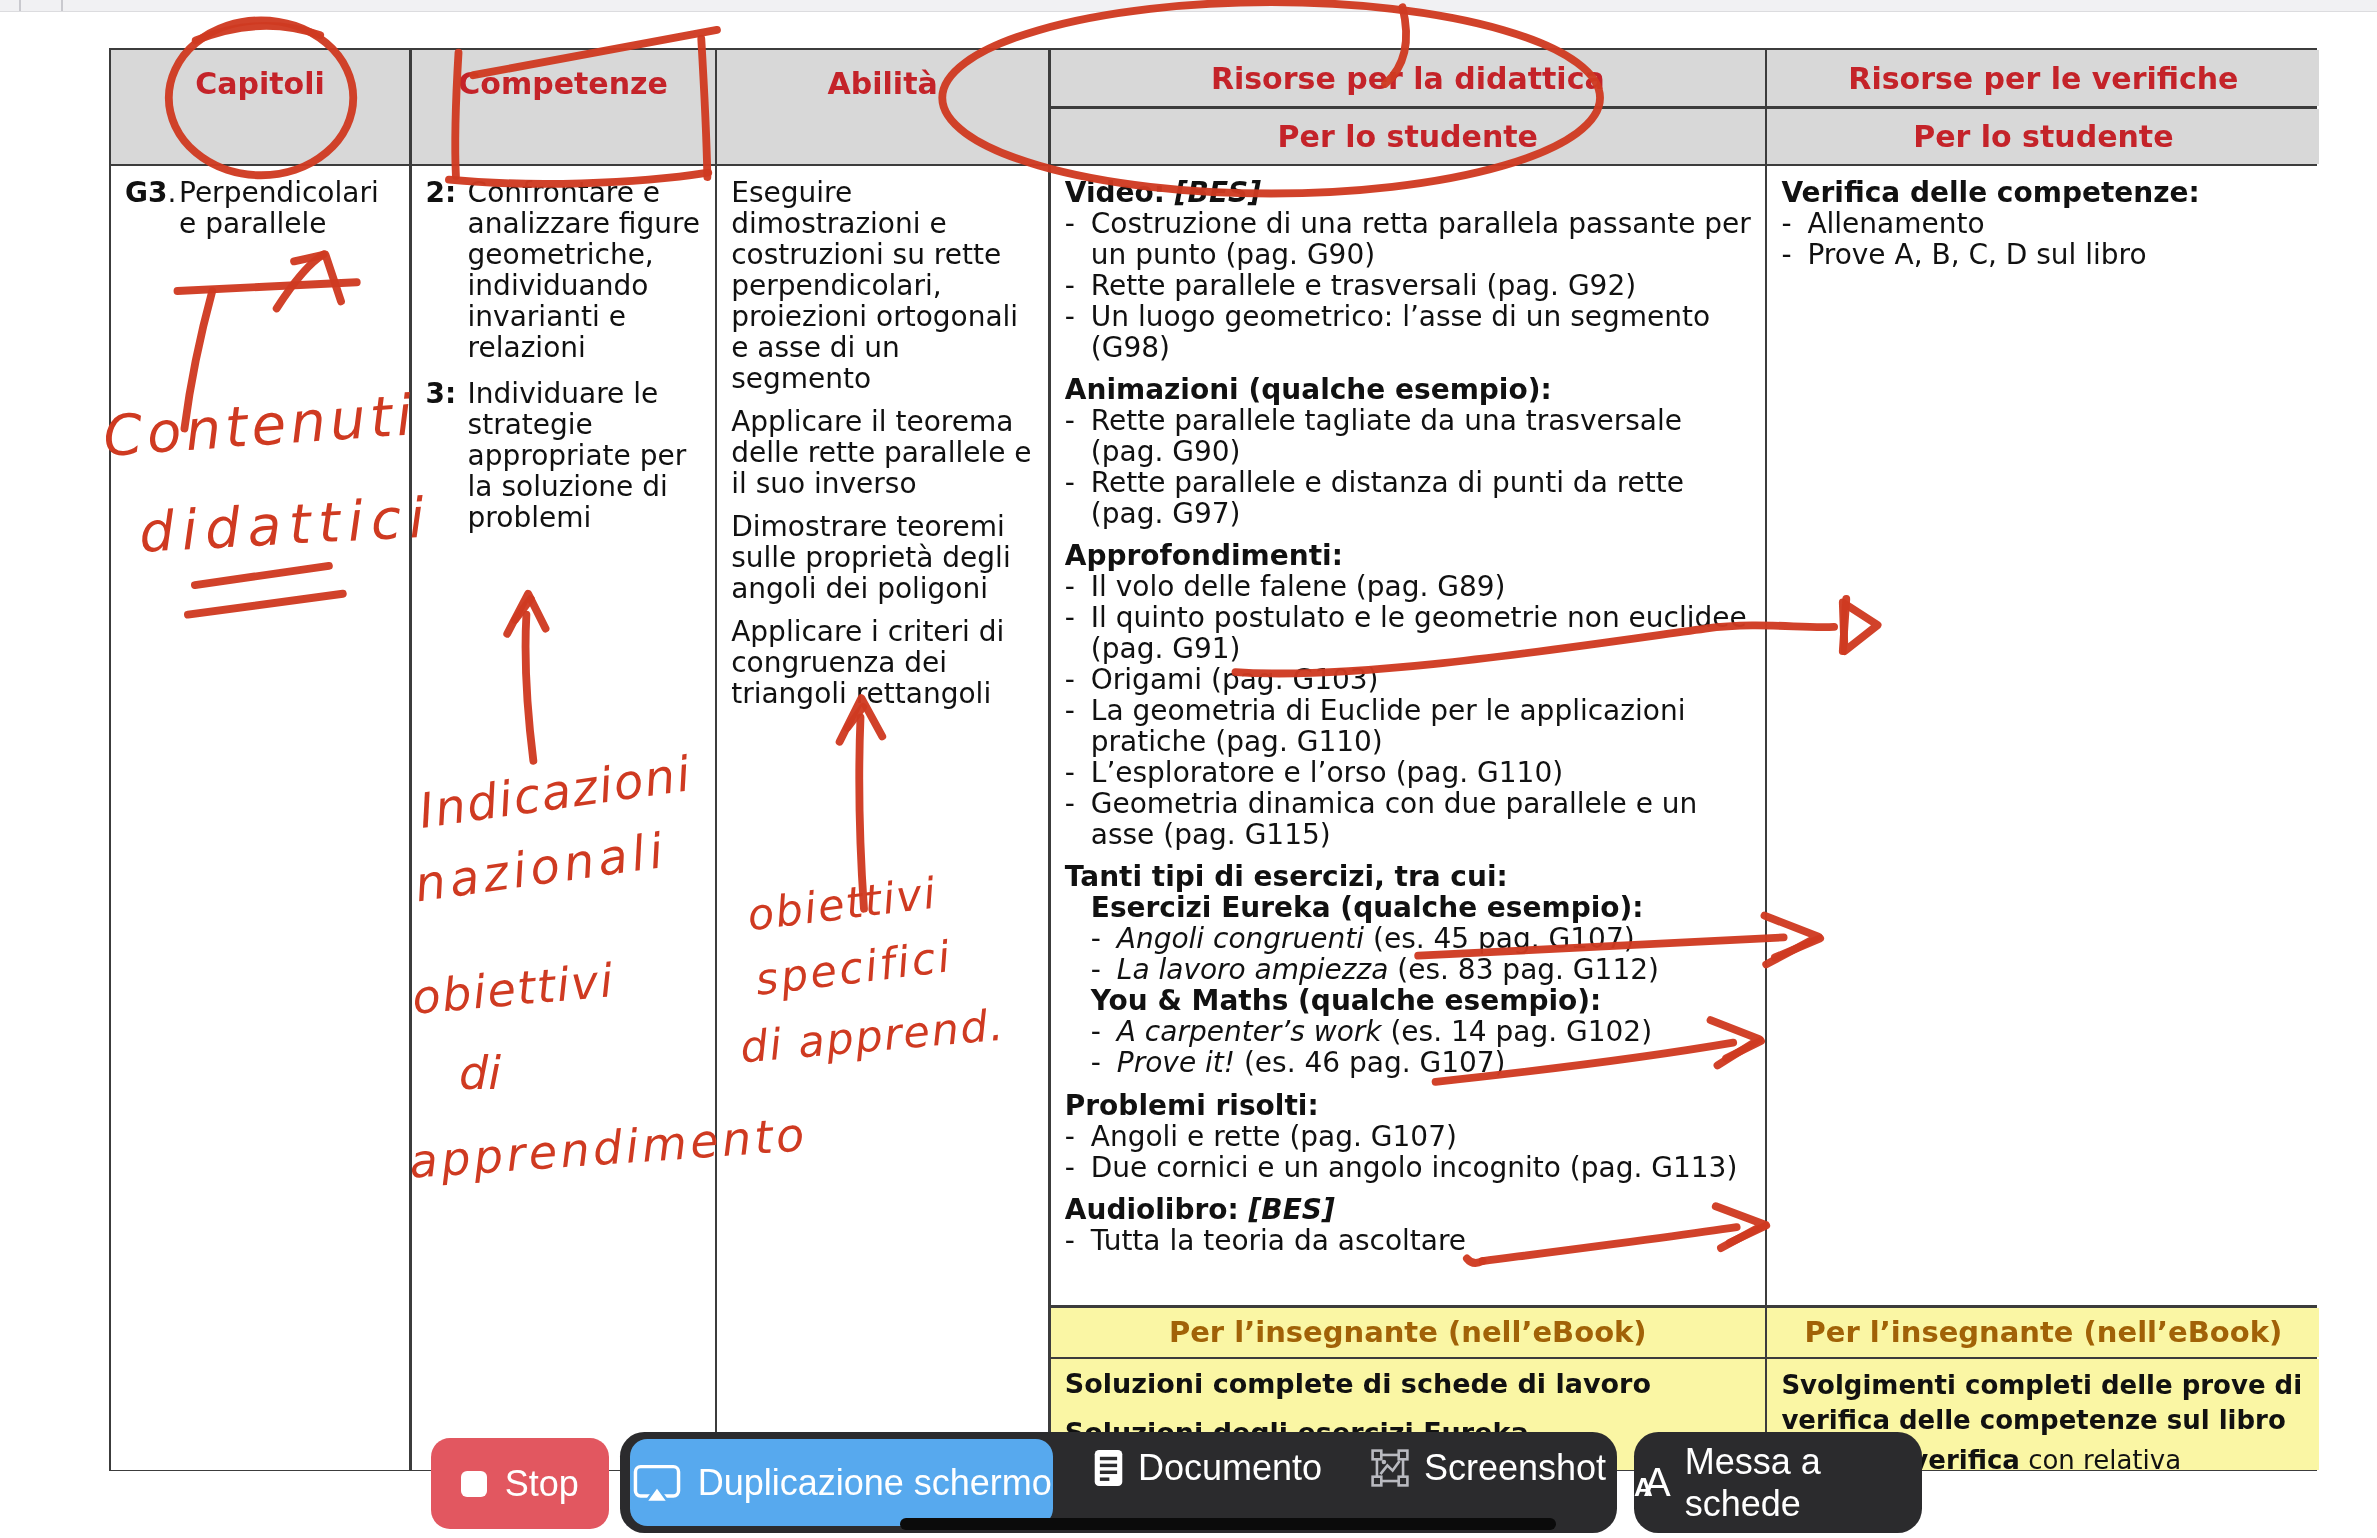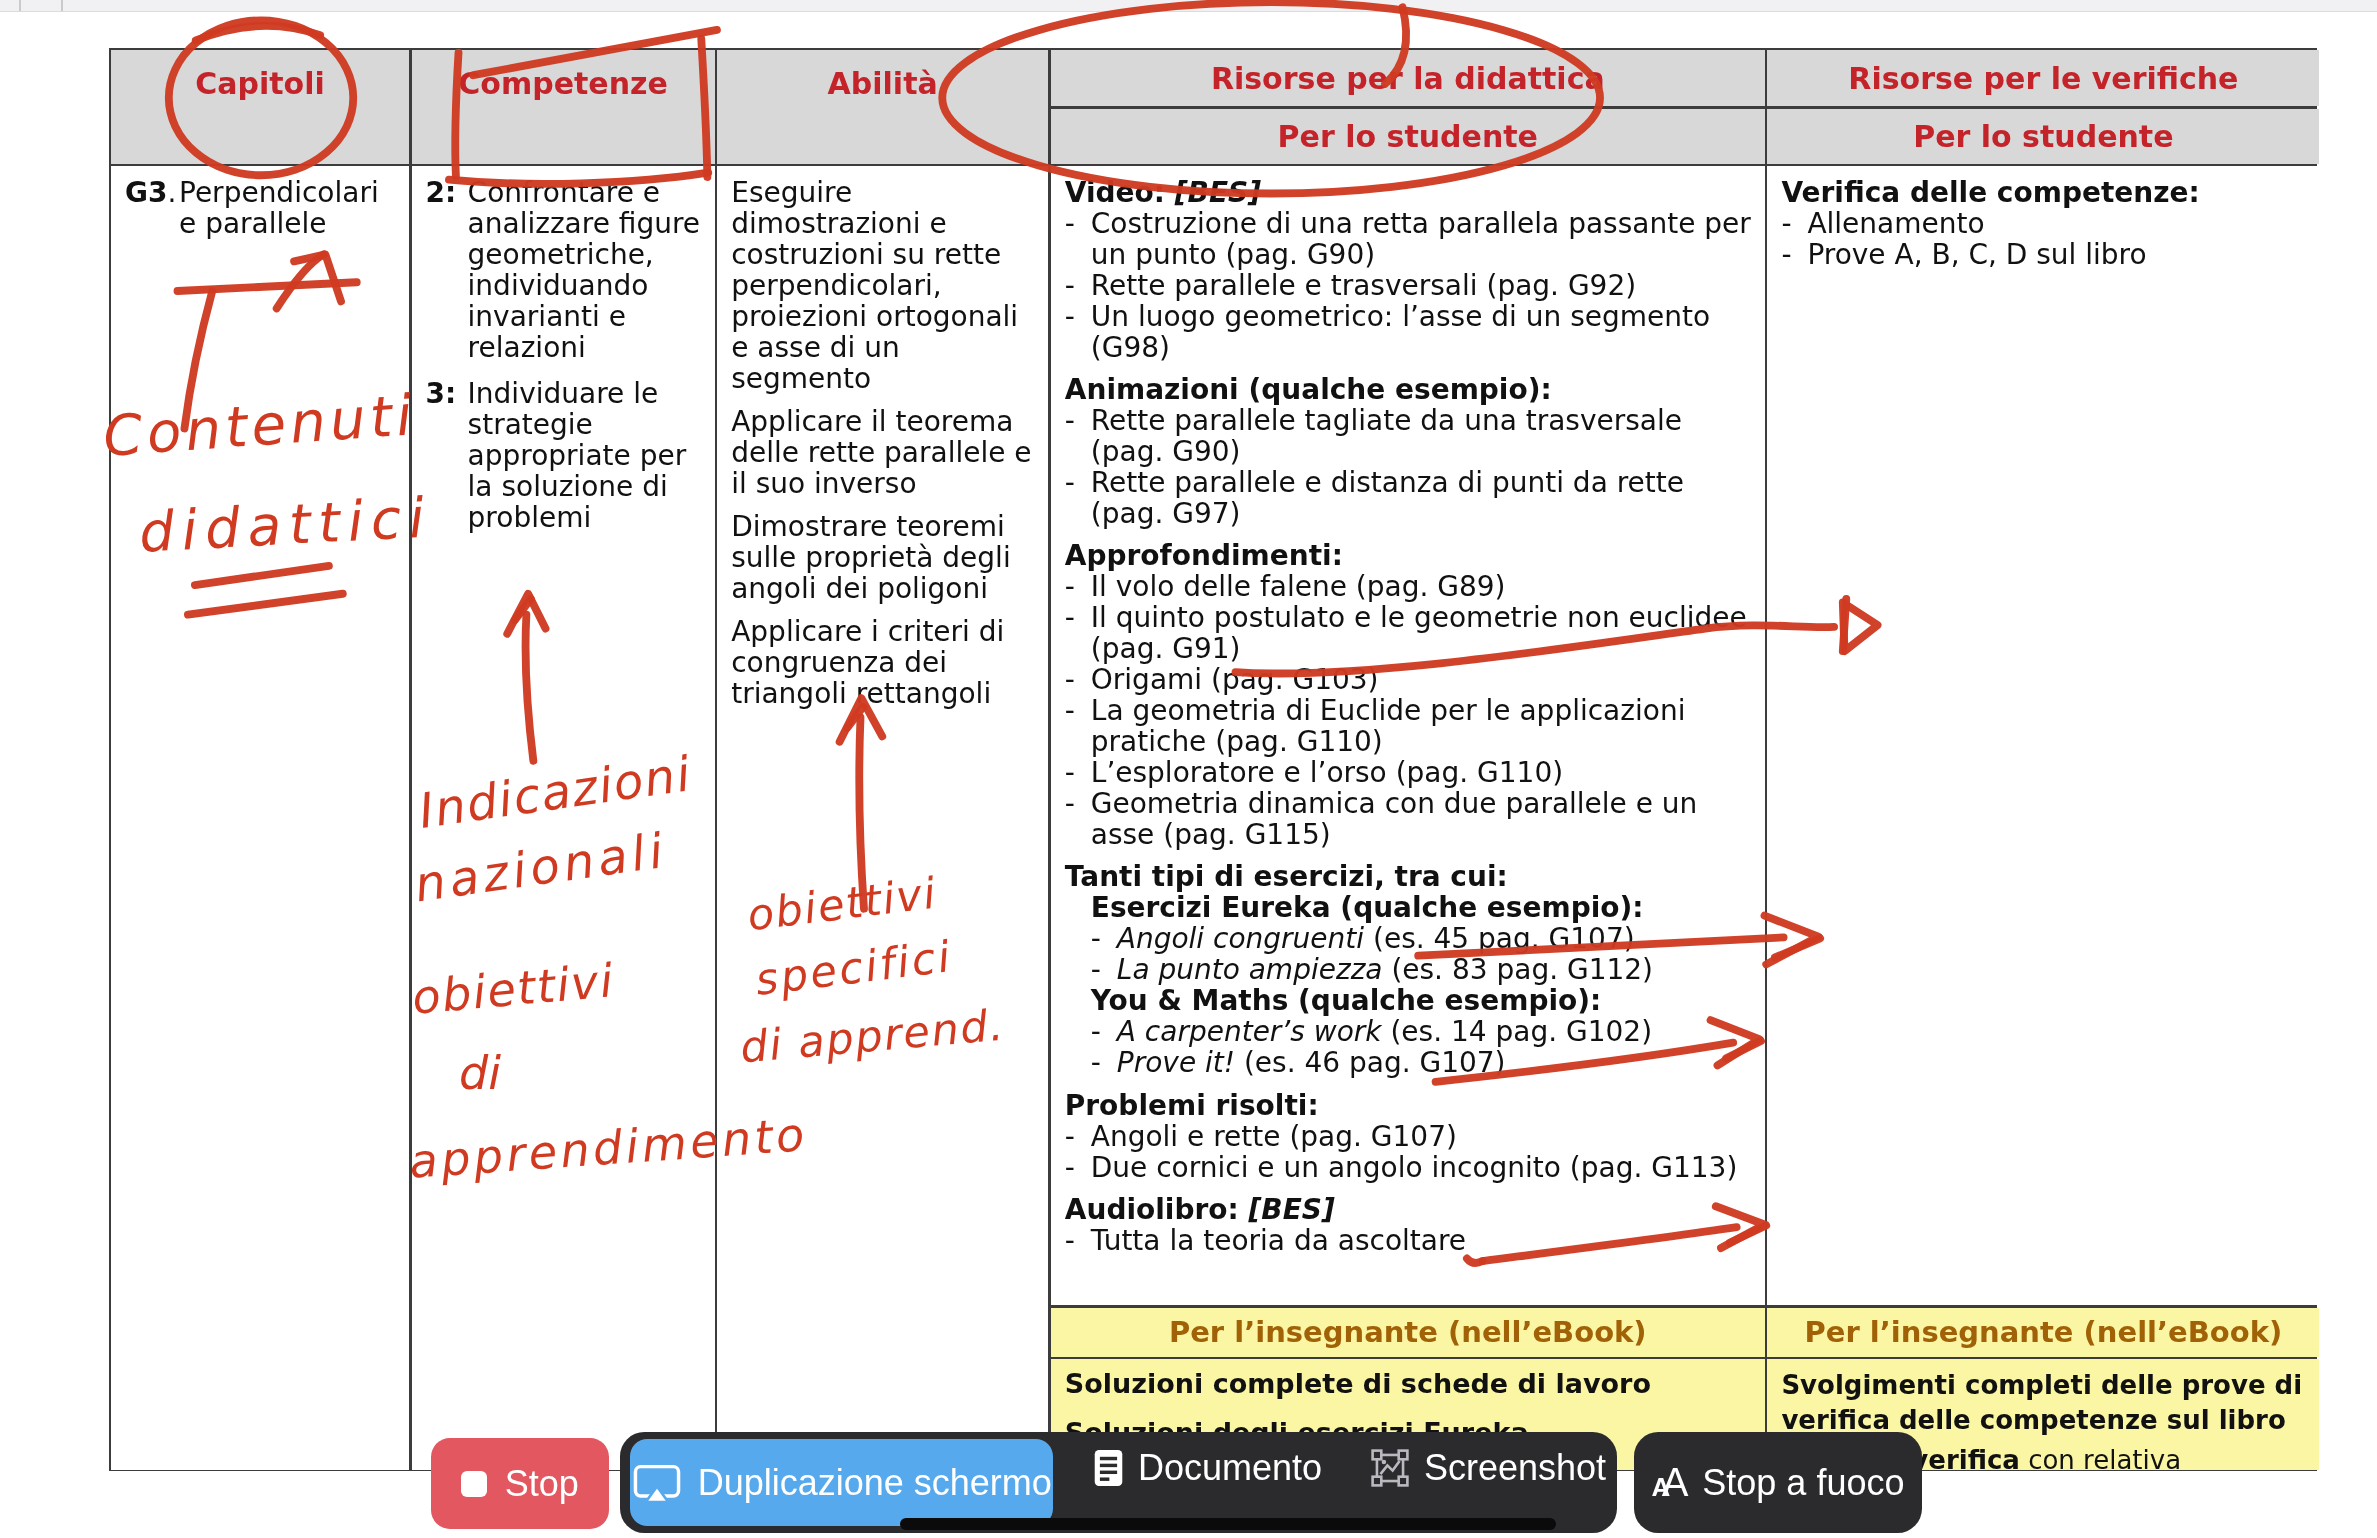--- a/index.html
+++ b/index.html
@@ -121,21 +121,21 @@
         <div class="ln" style="padding-left: 0px; margin-top: 11.3px;"><span style="font-weight: bold;">Approfondimenti:</span></div>
         <div class="ln" style="padding-left: 26px; text-indent: -26px;"><span style="display: inline-block; width: 26px; text-indent: 0px;">-</span><span>Il volo delle falene (pag. G89)</span></div>
         <div class="ln" style="padding-left: 26px; text-indent: -26px;"><span style="display: inline-block; width: 26px; text-indent: 0px;">-</span><span>Il quinto postulato e le geometrie non euclidee (pag. G91)</span></div>
         <div class="ln" style="padding-left: 26px; text-indent: -26px;"><span style="display: inline-block; width: 26px; text-indent: 0px;">-</span><span>Origami (pag. G103)</span></div>
         <div class="ln" style="padding-left: 26px; text-indent: -26px;"><span style="display: inline-block; width: 26px; text-indent: 0px;">-</span><span>La geometria di Euclide per le applicazioni pratiche (pag. G110)</span></div>
         <div class="ln" style="padding-left: 26px; text-indent: -26px;"><span style="display: inline-block; width: 26px; text-indent: 0px;">-</span><span>L’esploratore e l’orso (pag. G110)</span></div>
         <div class="ln" style="padding-left: 26px; text-indent: -26px;"><span style="display: inline-block; width: 26px; text-indent: 0px;">-</span><span>Geometria dinamica con due parallele e un asse (pag. G115)</span></div>
         <div class="ln" style="padding-left: 0px; margin-top: 11.3px;"><span style="font-weight: bold;">Tanti tipi di esercizi, tra cui:</span></div>
         <div class="ln" style="padding-left: 26px;"><span style="font-weight: bold;">Esercizi Eureka (qualche esempio):</span></div>
         <div class="ln" style="padding-left: 52px; text-indent: -26px;"><span style="display: inline-block; width: 26px; text-indent: 0px;">-</span><span style="font-style: italic;">Angoli congruenti</span><span> (es. 45 pag. G107)</span></div>
-        <div class="ln" style="padding-left: 52px; text-indent: -26px;"><span style="display: inline-block; width: 26px; text-indent: 0px;">-</span><span style="font-style: italic;">La punto ampiezza</span><span> (es. 83 pag. G112)</span></div>
+        <div class="ln" style="padding-left: 52px; text-indent: -26px;"><span style="display: inline-block; width: 26px; text-indent: 0px;">-</span><span style="font-style: italic;">La lavoro ampiezza</span><span> (es. 83 pag. G112)</span></div>
         <div class="ln" style="padding-left: 26px;"><span style="font-weight: bold;">You &amp; Maths (qualche esempio):</span></div>
         <div class="ln" style="padding-left: 52px; text-indent: -26px;"><span style="display: inline-block; width: 26px; text-indent: 0px;">-</span><span style="font-style: italic;">A carpenter’s work</span><span> (es. 14 pag. G102)</span></div>
         <div class="ln" style="padding-left: 52px; text-indent: -26px;"><span style="display: inline-block; width: 26px; text-indent: 0px;">-</span><span style="font-style: italic;">Prove it!</span><span> (es. 46 pag. G107)</span></div>
         <div class="ln" style="padding-left: 0px; margin-top: 11.3px;"><span style="font-weight: bold;">Problemi risolti:</span></div>
         <div class="ln" style="padding-left: 26px; text-indent: -26px;"><span style="display: inline-block; width: 26px; text-indent: 0px;">-</span><span>Angoli e rette (pag. G107)</span></div>
         <div class="ln" style="padding-left: 26px; text-indent: -26px;"><span style="display: inline-block; width: 26px; text-indent: 0px;">-</span><span>Due cornici e un angolo incognito (pag. G113)</span></div>
         <div class="ln" style="padding-left: 0px; margin-top: 11.3px;"><span style="font-weight: bold;">Audiolibro: </span><span style="font-weight: bold; font-style: italic;">[BES]</span></div>
         <div class="ln" style="padding-left: 26px; text-indent: -26px;"><span style="display: inline-block; width: 26px; text-indent: 0px;">-</span><span>Tutta la teoria da ascoltare</span></div>
       </div>
     <div class="cell bodycell" style="grid-column:5;grid-row:3">
@@ -252,18 +252,18 @@
         <path d="M 12 30 L 20 20 L 26 26 L 34 15" fill="none" stroke="#b9bac0" stroke-width="3"></path>
       </svg>
       <span class="tb-label">Screenshot</span>
     </div>
   </div>
 
   <div class="tb" id="bar2">
     <span>
       <span class="aa-small">A</span><span class="aa-big">A</span>
     </span>
-    <span class="tb-label">Stop a fuoco</span>
+    <span class="tb-label">Messa a schede</span>
   </div>
 
   <div id="home-indicator"></div>
 </div>
 
 
 </body></html>

